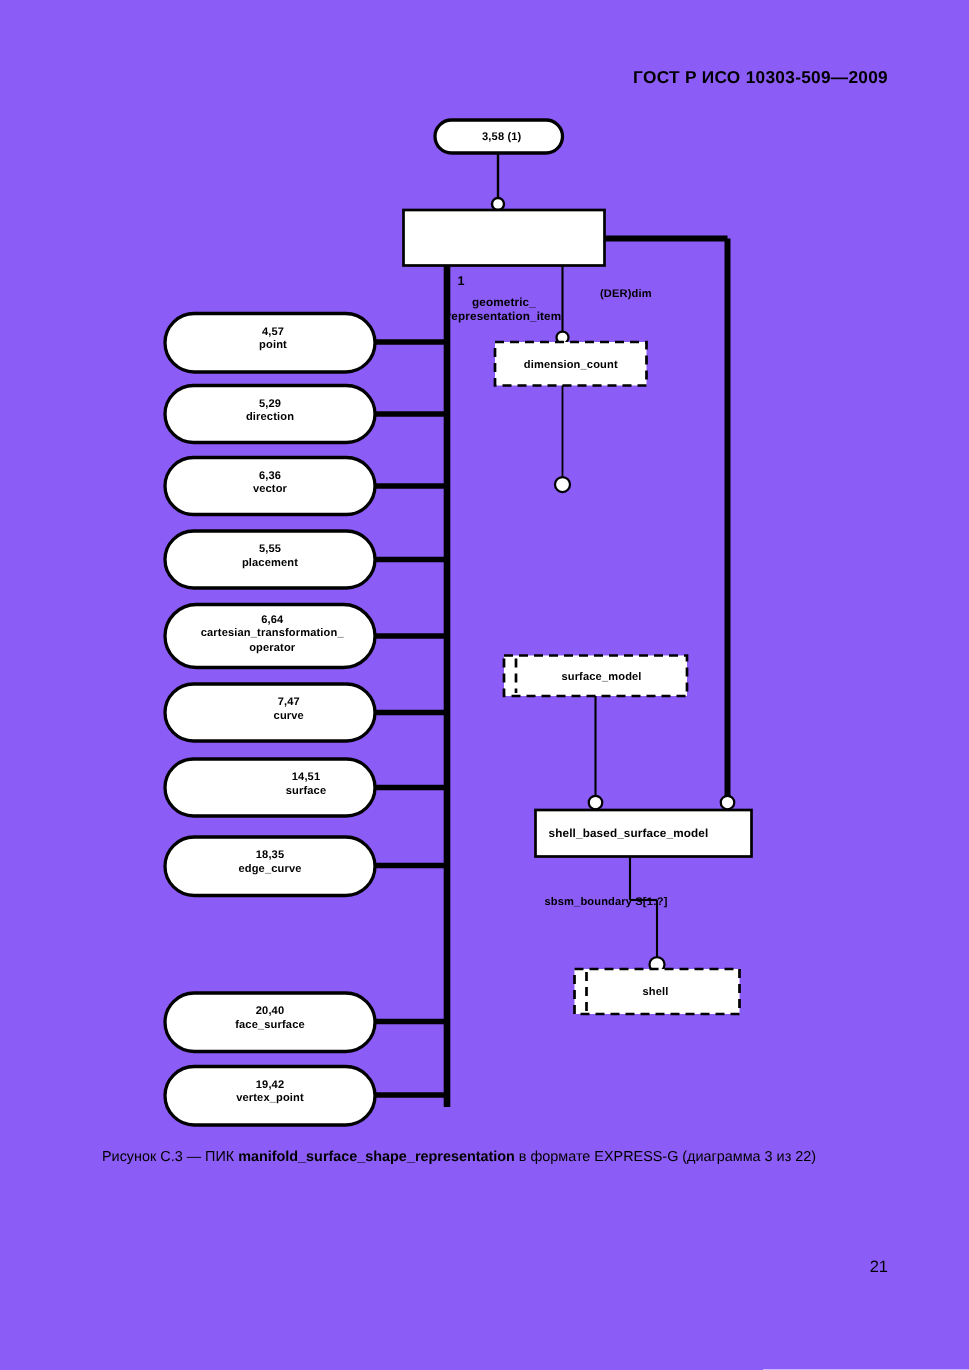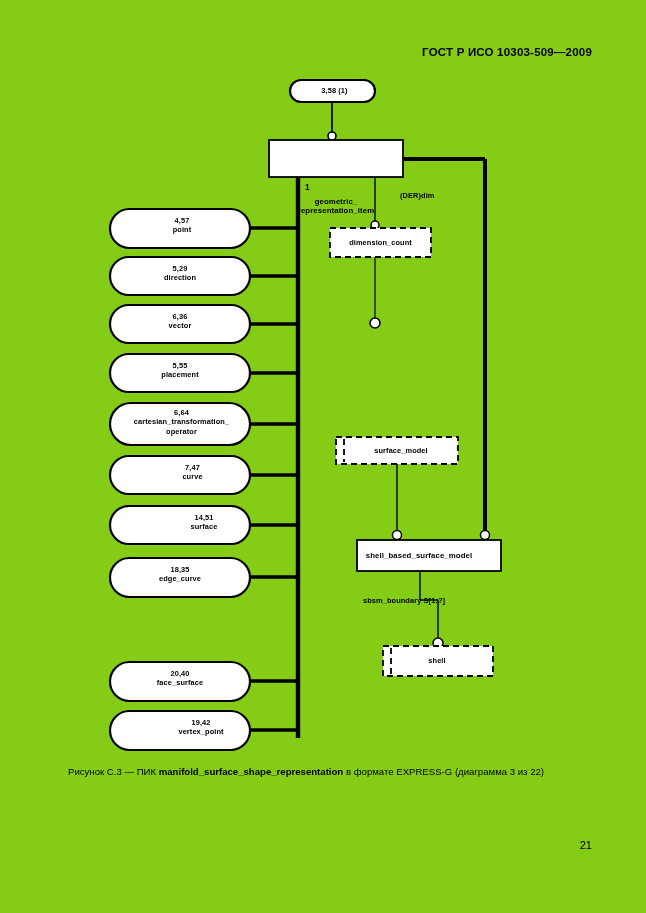--- a/index.html
+++ b/index.html
@@ -8,21 +8,21 @@
     background: #ffffff;
   }
   body {
     font-family: "Liberation Sans", sans-serif;
     color: #000000;
   }
   #page {
     position: relative;
     width: 646px;
     height: 913px;
-    background: #84cc16;
+    background: #8b5cf6;
     overflow: hidden;
   }
 
   
   .doc-header {
     position: absolute;
     top: 46px;
     right: 54px;
     font-size: 11.5px;
     font-weight: bold;
@@ -232,21 +232,21 @@
     <div class="node-label" style="left:110px; top:565px; width:140px;">
       <div>18,35</div>
       <div>edge_curve</div>
     </div>
 
     <div class="node-label" style="left:110px; top:669px; width:140px;">
       <div>20,40</div>
       <div>face_surface</div>
     </div>
 
-    <div class="node-label" style="left:110px; top:718px; width:140px;margin-left:21px;">
+    <div class="node-label" style="left:110px; top:718px; width:140px;">
       <div>19,42</div>
       <div>vertex_point</div>
     </div>
 
   </div>
 
   <div class="figure-caption">
     <span>Рисунок С.3 — ПИК </span><span class="bold">manifold_surface_shape_representation</span><span> в формате EXPRESS-G (диаграмма 3 из 22)</span>
   </div>
 

